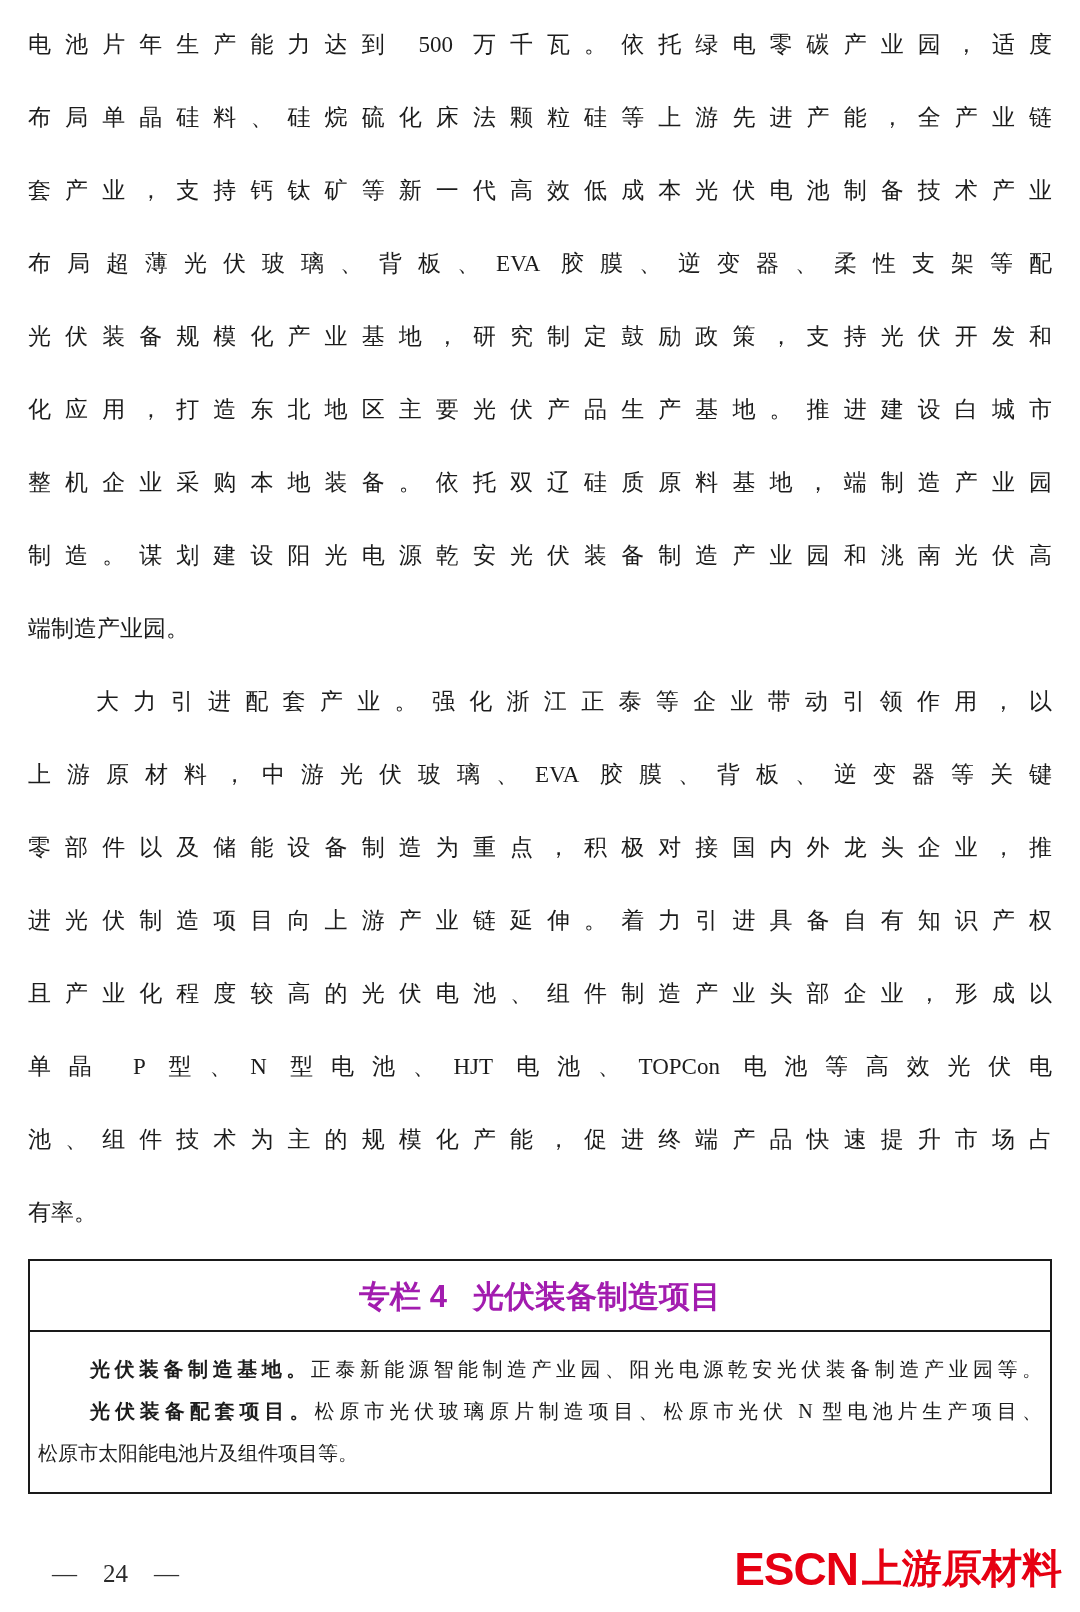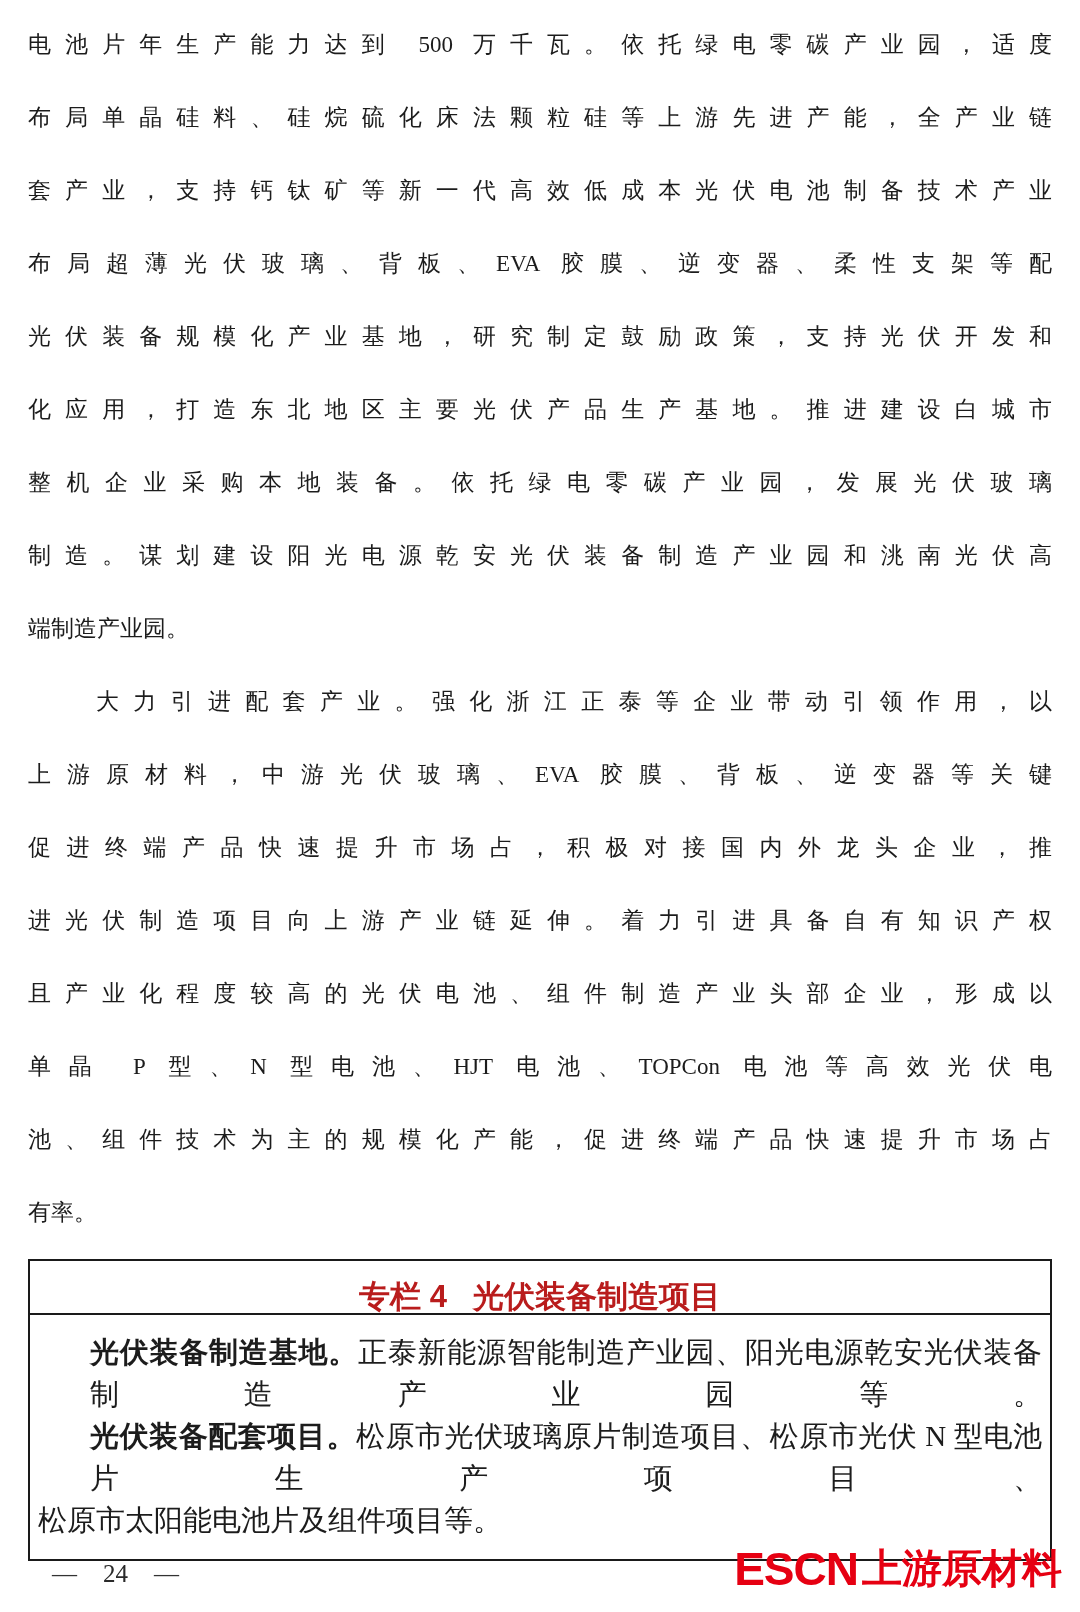--- a/index.html
+++ b/index.html
@@ -36,35 +36,35 @@
   }
   .indent1 { padding-left: 68px; }
 
   
   .panel {
     margin-top: 10px;
     border: 2px solid #1a1a1a;
     width: 1024px;
   }
   .panel-title {
-    height: 54px;
+    height: 71px;
     line-height: 71px;
     text-align: center;
     border-bottom: 2px solid #1a1a1a;
     font-family: "Liberation Sans", "DejaVu Sans", sans-serif;
     font-weight: bold;
     font-size: 31px;
-    color: #b91c1c;
+    color: #a21caf;
   }
   .panel-title .t-name { margin-left: 26px; }
   .panel-body {
     padding: 16px 8px 18px 8px;
   }
   .pline {
-    font-size: 29px;
+    font-size: 20px;
     line-height: 42px;
     text-align: justify;
     text-align-last: justify;
     overflow: hidden;
   }
   .pline.plain { text-align: left; text-align-last: left; }
   .pline .lead { font-weight: bold; }
   .pindent { padding-left: 52px; }
 
   
@@ -103,31 +103,31 @@
 
 <div class="content">
 
   <div>
     <div class="bline">电池片年生产能力达到 500 万千瓦。依托绿电零碳产业园，适度</div>
     <div class="bline">布局单晶硅料、硅烷硫化床法颗粒硅等上游先进产能，全产业链</div>
     <div class="bline">套产业，支持钙钛矿等新一代高效低成本光伏电池制备技术产业</div>
     <div class="bline">布局超薄光伏玻璃、背板、EVA 胶膜、逆变器、柔性支架等配</div>
     <div class="bline">光伏装备规模化产业基地，研究制定鼓励政策，支持光伏开发和</div>
     <div class="bline">化应用，打造东北地区主要光伏产品生产基地。推进建设白城市</div>
-    <div class="bline">整机企业采购本地装备。依托绿电零碳产业园，发展光伏玻璃</div>
+    <div class="bline">整机企业采购本地装备。依托双辽硅质原料基地，端制造产业园</div>
     <div class="bline">制造。谋划建设阳光电源乾安光伏装备制造产业园和洮南光伏高</div>
     <div class="bline plain">端制造产业园。</div>
   </div>
 
   <div>
     <div class="bline indent1">
       <span class="lead">大力引进配套产业。</span><span>强化浙江正泰等企业带动引领作用，以</span>
     </div>
     <div class="bline">上游原材料，中游光伏玻璃、EVA 胶膜、背板、逆变器等关键</div>
-    <div class="bline">促进终端产品快速提升市场占，积极对接国内外龙头企业，推</div>
+    <div class="bline">零部件以及储能设备制造为重点，积极对接国内外龙头企业，推</div>
     <div class="bline">进光伏制造项目向上游产业链延伸。着力引进具备自有知识产权</div>
     <div class="bline">且产业化程度较高的光伏电池、组件制造产业头部企业，形成以</div>
     <div class="bline">单晶 P 型、N 型电池、HJT 电池、TOPCon 电池等高效光伏电</div>
     <div class="bline">池、组件技术为主的规模化产能，促进终端产品快速提升市场占</div>
     <div class="bline plain">有率。</div>
   </div>
 
   <div class="panel">
     <div class="panel-title">
       <span class="t-label">专栏 4</span><span class="t-name">光伏装备制造项目</span>

